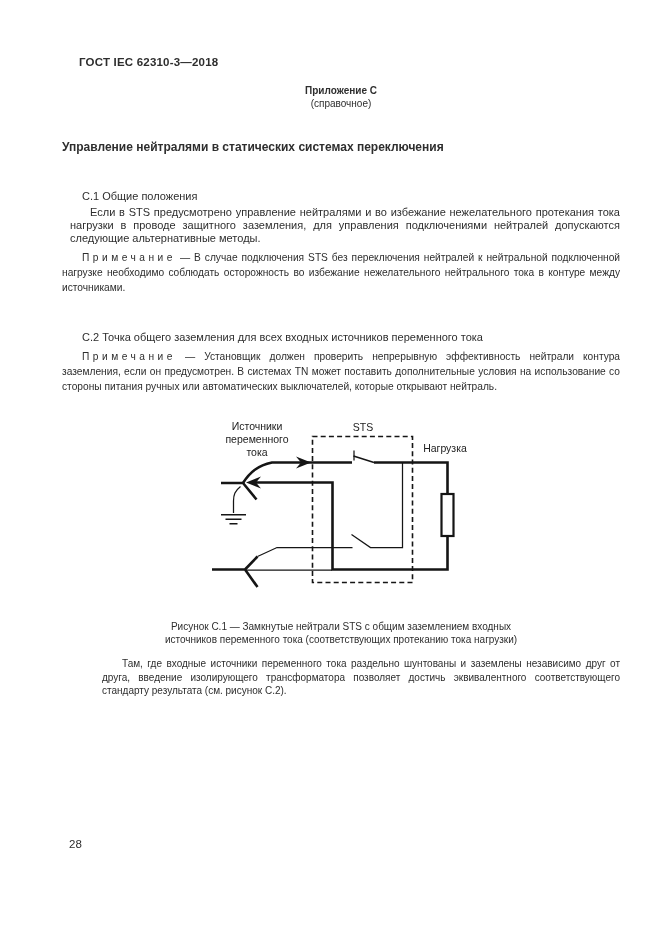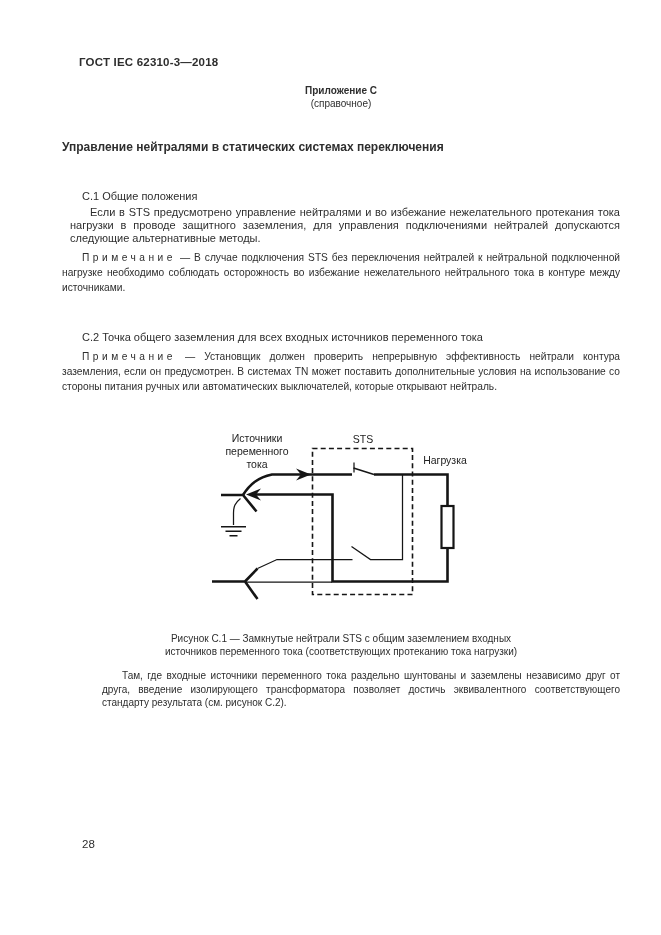--- a/index.html
+++ b/index.html
@@ -10,27 +10,27 @@
   }
   .content{padding:56px 41px 0 62px;}
   .doc-header{font-weight:bold;font-size:11.5px;padding-left:17px;letter-spacing:.2px;}
   .appendix{margin-top:16px;text-align:center;font-size:10px;line-height:13.2px;}
   .appendix-label{font-weight:bold;}
   .doc-title{margin-top:30px;text-align:left;font-weight:bold;font-size:12px;line-height:14px;}
   .sec-heading{margin-top:36px;font-weight:normal;font-size:11px;line-height:13.2px;padding-left:20px;}
   .para{margin-top:2px;font-size:11px;line-height:13.2px;text-align:justify;text-indent:20px;margin-left:8px;}
   .note{margin-top:5px;font-size:10.2px;line-height:15px;text-align:justify;text-indent:20px;}
   .note-label{letter-spacing:3.5px;}
-  .figure{margin-top:32px;height:190px;}
+  .figure{margin-top:20px;height:190px;}
   .figure svg{display:block;margin-left:138px;}
   .figure svg text{font-family:"Liberation Sans",sans-serif;font-size:10.5px;fill:#222;}
   .caption{margin-top:16px;font-size:10px;line-height:13px;text-align:center;}
   .caption-inner{max-width:372px;margin:0 auto;}
   .closing{margin-top:11px;font-size:10px;line-height:13.2px;text-align:justify;text-indent:20px;margin-left:40px;}
-  .page-number{position:absolute;left:82px;top:838px;font-size:11.5px;}
+  .page-number{position:absolute;left:69px;top:838px;font-size:11.5px;}
   .wire-thick{stroke:#151515;stroke-width:2.6;fill:none;}
   .wire-thin{stroke:#151515;stroke-width:1.25;fill:none;}
   .wire-mid{stroke:#151515;stroke-width:1.5;fill:none;}
   .box-dashed{stroke:#151515;stroke-width:1.6;fill:none;stroke-dasharray:5 3.2;}
   .arrow{fill:#151515;stroke:none;}
   .resistor{fill:#ffffff;stroke:#151515;stroke-width:2.2;}
 </style>
 </head>
 <body>
 

